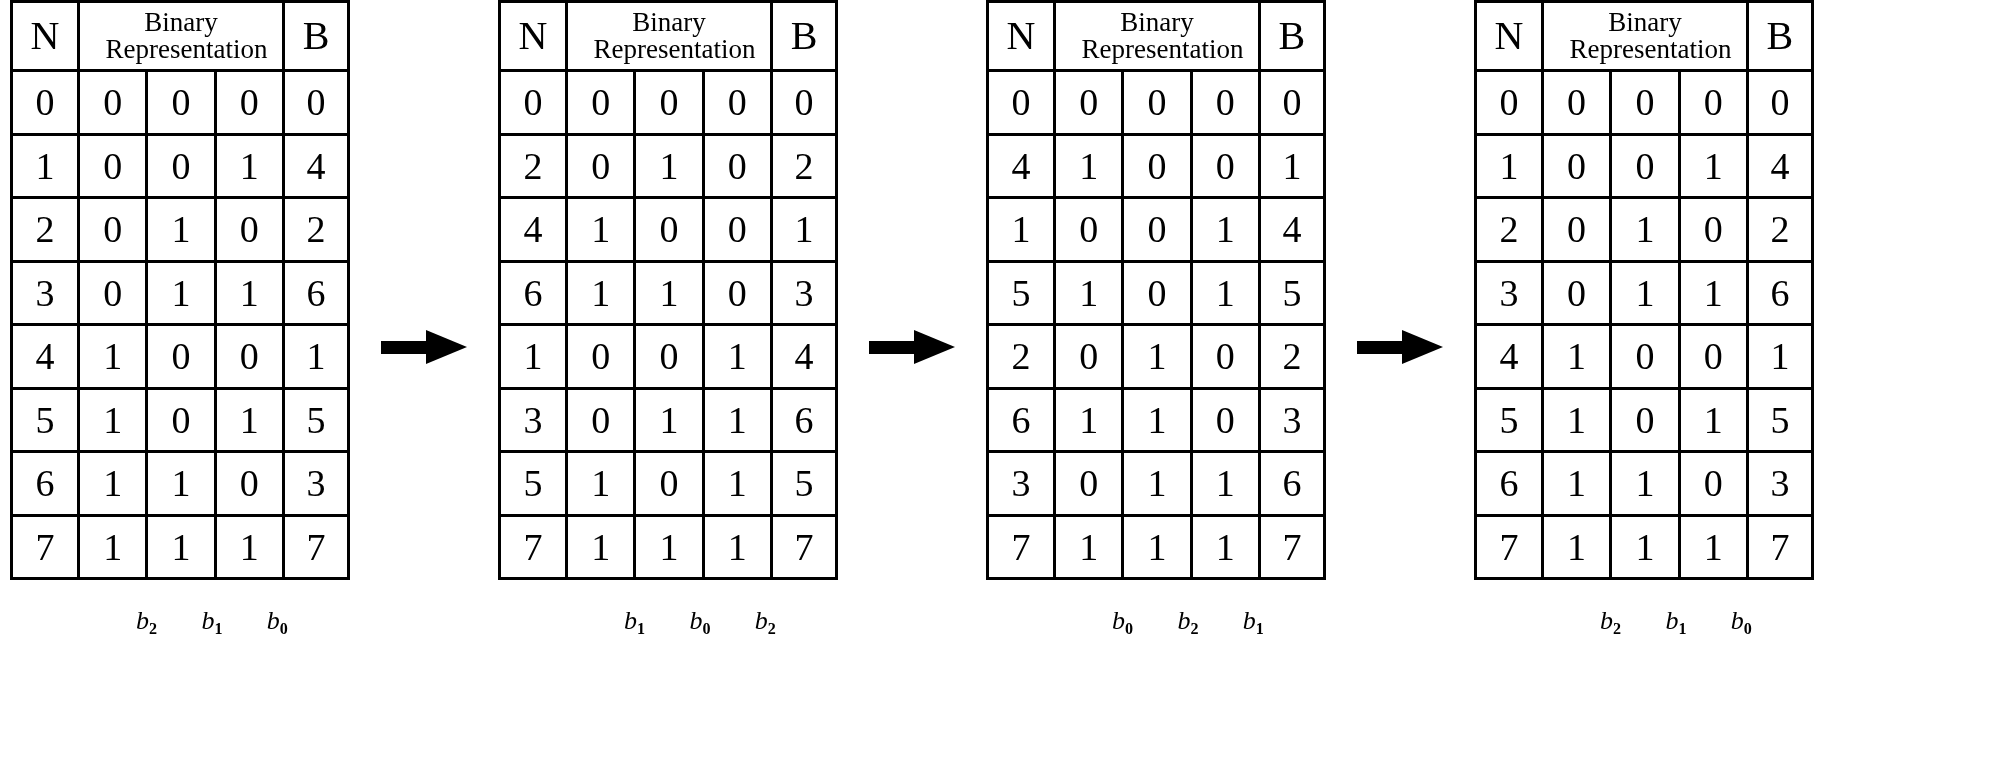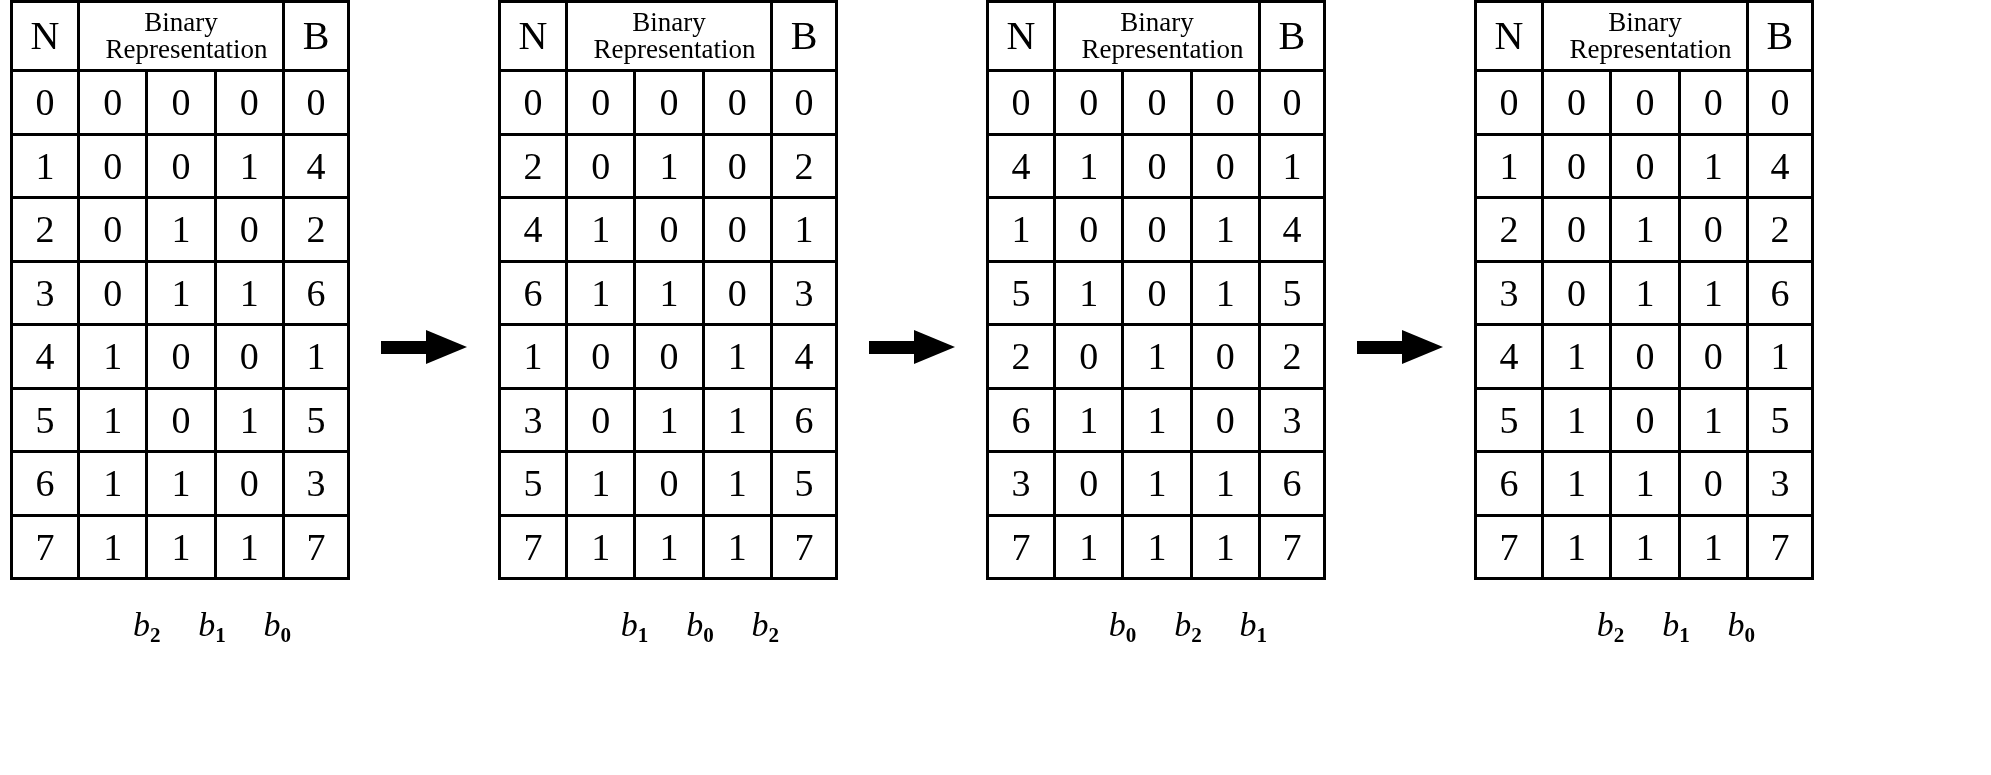--- a/index.html
+++ b/index.html
@@ -51,21 +51,21 @@
   .bitlabels{
     display:flex;
     width:196px;
     margin-left:64px;
     margin-top:26px;
     justify-content:space-around;
   }
   .bitlabels .bl{
     width:65.333px;
     text-align:center;
-    font-size:34px;
+    font-size:26px;
     white-space:nowrap;
   }
   .bl i{font-style:italic;font-family:"Liberation Serif","DejaVu Serif",serif;}
   .bl sub{font-size:0.62em;font-weight:bold;font-style:normal;vertical-align:-0.30em;}
 
   .arrowwrap{
     width:148px;
     height:694px;
     display:flex;
     align-items:center;

